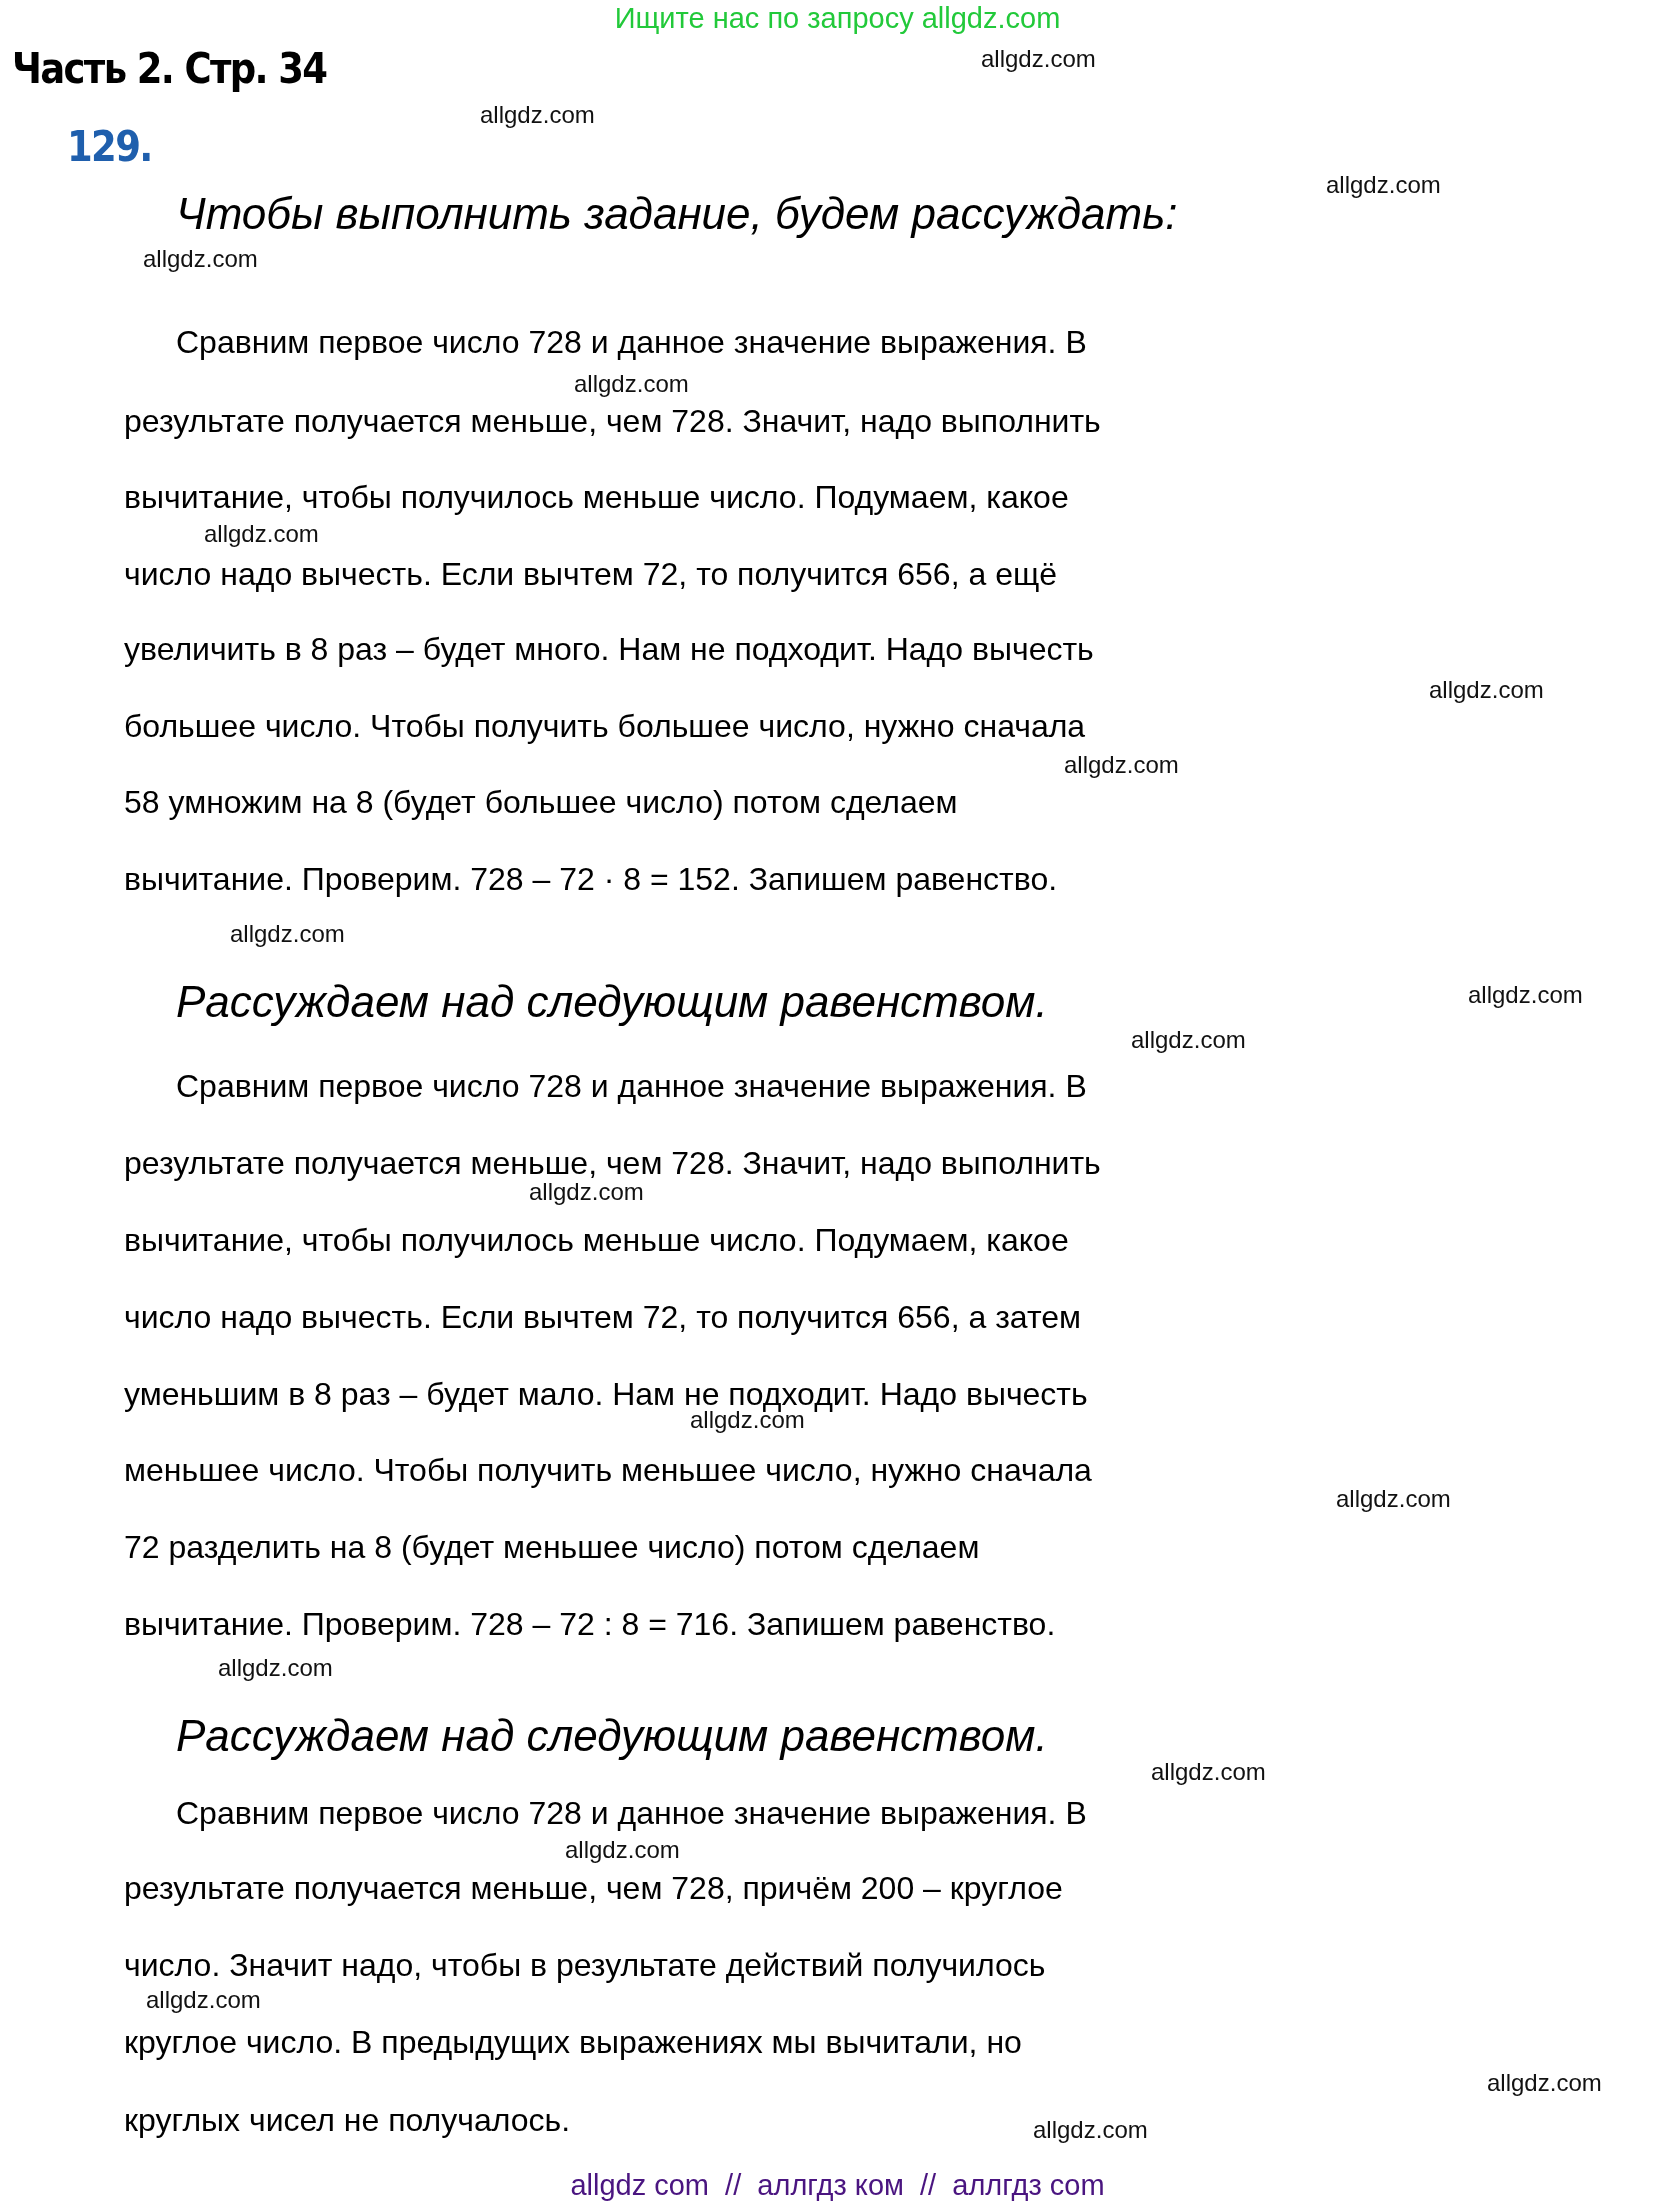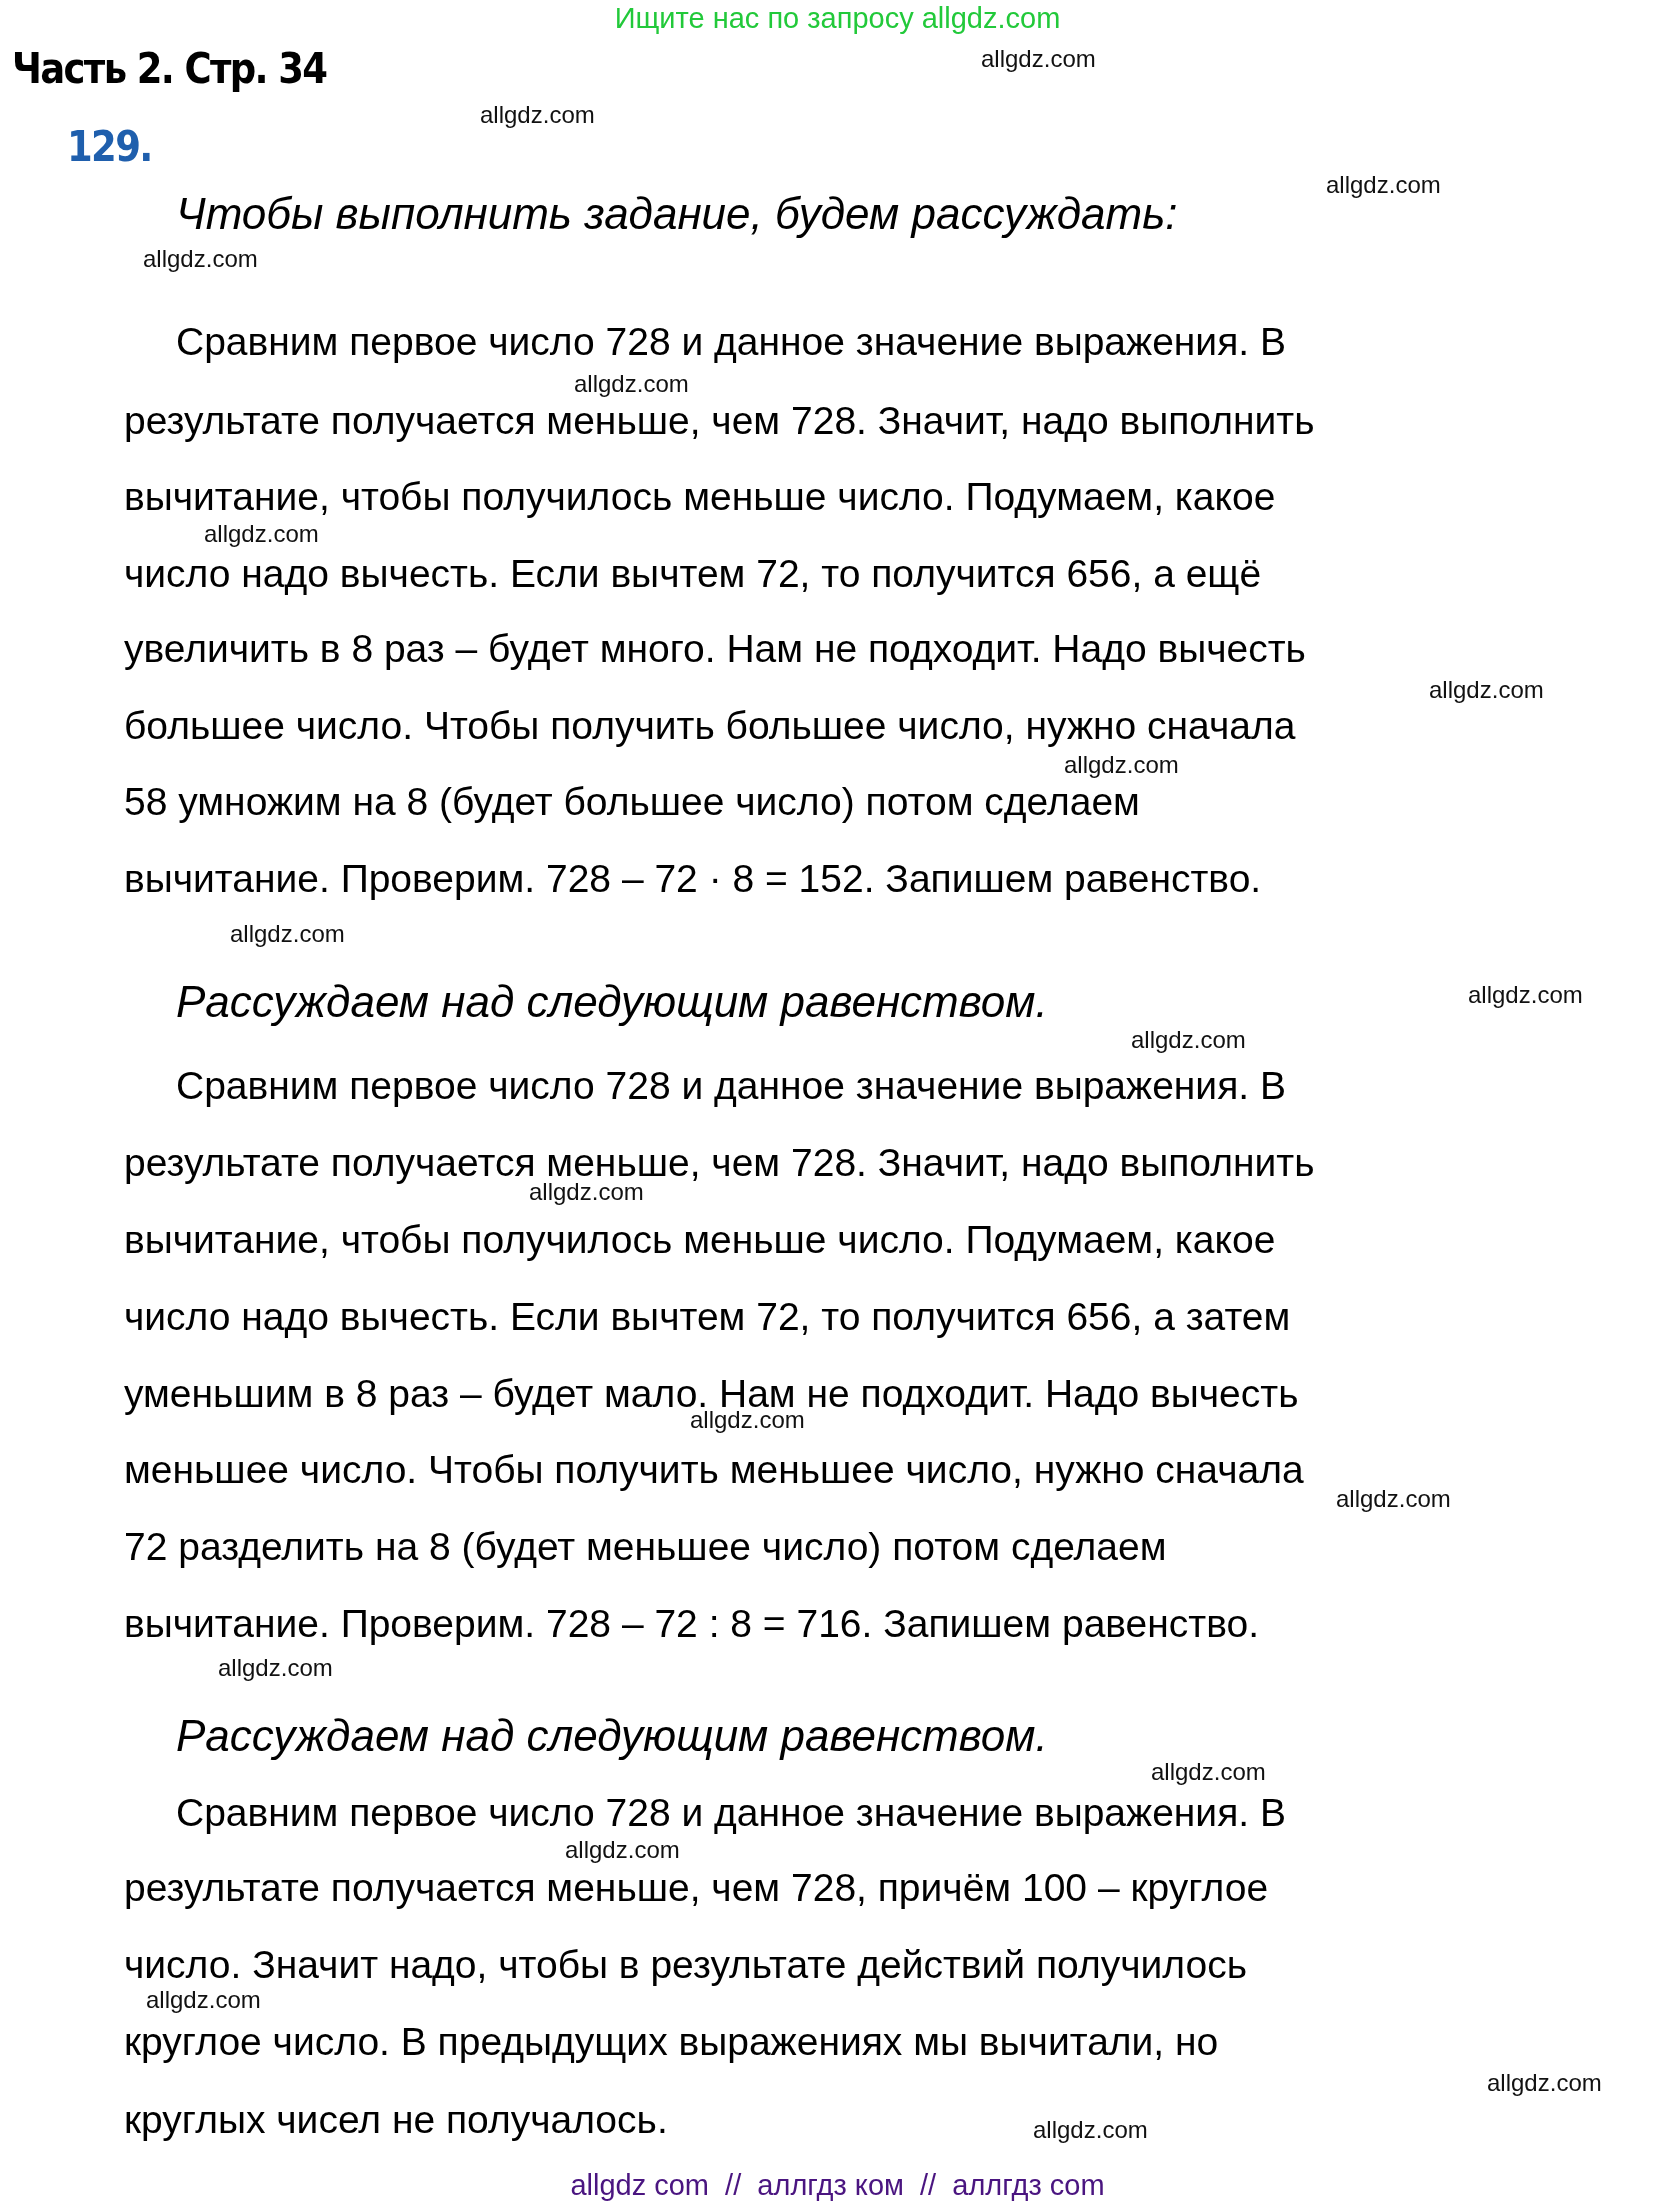--- a/index.html
+++ b/index.html
@@ -3,21 +3,21 @@
 <meta charset="utf-8">
 <style>
   html, body { margin:0; padding:0; background:#ffffff; }
   body { width:1675px; height:2210px; position:relative; overflow:hidden;
          font-family:"Liberation Sans", sans-serif; color:#000; }
   .abs { position:absolute; white-space:nowrap; }
   .promo { font-family:"Liberation Sans", sans-serif; font-size:29px; line-height:29px; color:#22c93a; left:0; width:1675px; text-align:center; top:3.7px; }
   .page-title { font-family:"DejaVu Sans", sans-serif; font-weight:bold; font-size:43px; line-height:43px; left:12px; top:47px; letter-spacing:-1.9px; transform-origin:left top; transform:scaleX(0.86); }
   .task-number { font-family:"DejaVu Sans", sans-serif; font-weight:bold; font-size:43px; line-height:43px; left:67px; top:125px; color:#1f5fad; letter-spacing:-1.9px; transform-origin:left top; transform:scaleX(0.86); }
   .italic-line { font-family:"Liberation Sans", sans-serif; font-style:italic; font-size:44px; line-height:44px; left:176px; }
-  .body-line { font-family:"Liberation Sans", sans-serif; font-size:39px; line-height:44px; left:124px; }
+  .body-line { font-family:"Liberation Sans", sans-serif; font-size:32px; line-height:44px; left:124px; }
   .body-line.indent { left:176px; }
   .wm { font-family:"Liberation Sans", sans-serif; font-size:24px; line-height:28px; color:#111; }
   .footer { font-family:"Liberation Sans", sans-serif; font-size:29px; line-height:29px; color:#4a1580; left:0; width:1675px; text-align:center; top:2171px; }
 </style>
 </head>
 <body>
 
 <div class="abs promo">Ищите нас по запросу allgdz.com</div>
 <div class="abs page-title">Часть 2. Стр. 34</div>
 <div class="abs task-number">129.</div>
@@ -42,21 +42,21 @@
   <div class="abs body-line" style="top:1295px">число надо вычесть. Если вычтем 72, то получится 656, а затем</div>
   <div class="abs body-line" style="top:1372px">уменьшим в 8 раз – будет мало. Нам не подходит. Надо вычесть</div>
   <div class="abs body-line" style="top:1448px">меньшее число. Чтобы получить меньшее число, нужно сначала</div>
   <div class="abs body-line" style="top:1525px">72 разделить на 8 (будет меньшее число) потом сделаем</div>
   <div class="abs body-line" style="top:1602px">вычитание. Проверим. 728 – 72 : 8 = 716. Запишем равенство.</div>
 </div>
 
 <div>
   <div class="abs italic-line" style="top:1714px">Рассуждаем над следующим равенством.</div>
   <div class="abs body-line indent" style="top:1791px">Сравним первое число 728 и данное значение выражения. В</div>
-  <div class="abs body-line" style="top:1866px">результате получается меньше, чем 728, причём 100 – круглое</div>
+  <div class="abs body-line" style="top:1866px">результате получается меньше, чем 728, причём 200 – круглое</div>
   <div class="abs body-line" style="top:1943px">число. Значит надо, чтобы в результате действий получилось</div>
   <div class="abs body-line" style="top:2020px">круглое число. В предыдущих выражениях мы вычитали, но</div>
   <div class="abs body-line" style="top:2098px">круглых чисел не получалось.</div>
 </div>
 
 <div>
   <div class="abs wm" style="left:981px;top:45px">allgdz.com</div>
   <div class="abs wm" style="left:480px;top:101px">allgdz.com</div>
   <div class="abs wm" style="left:1326px;top:171px">allgdz.com</div>
   <div class="abs wm" style="left:143px;top:245px">allgdz.com</div>

